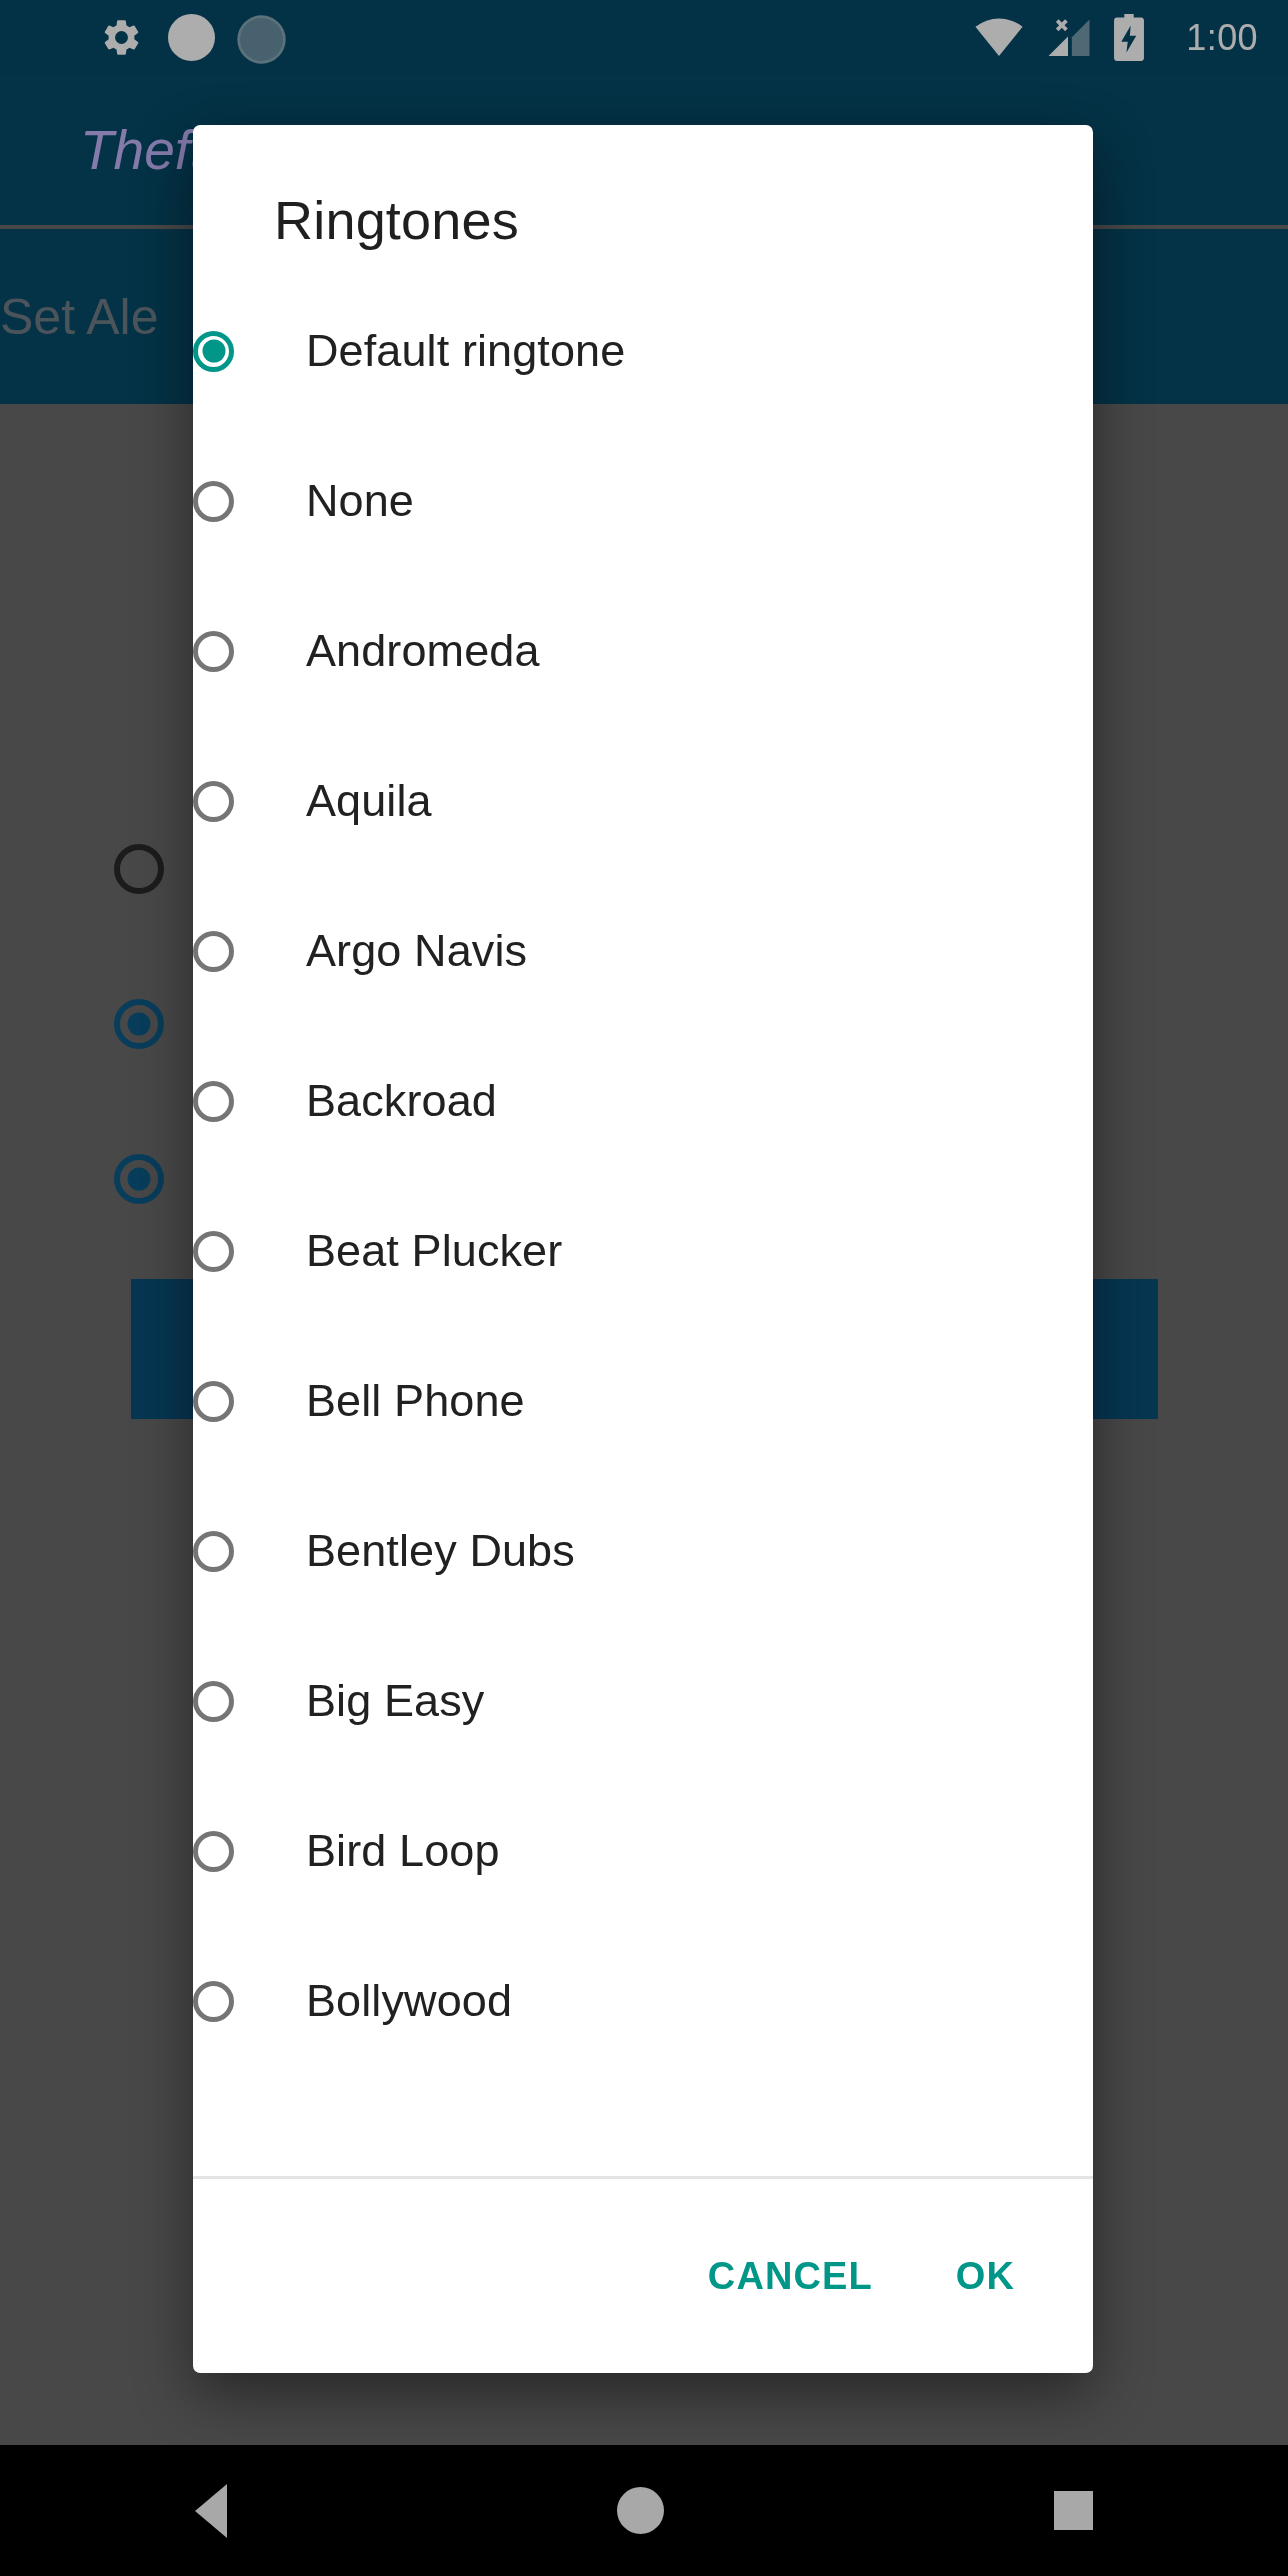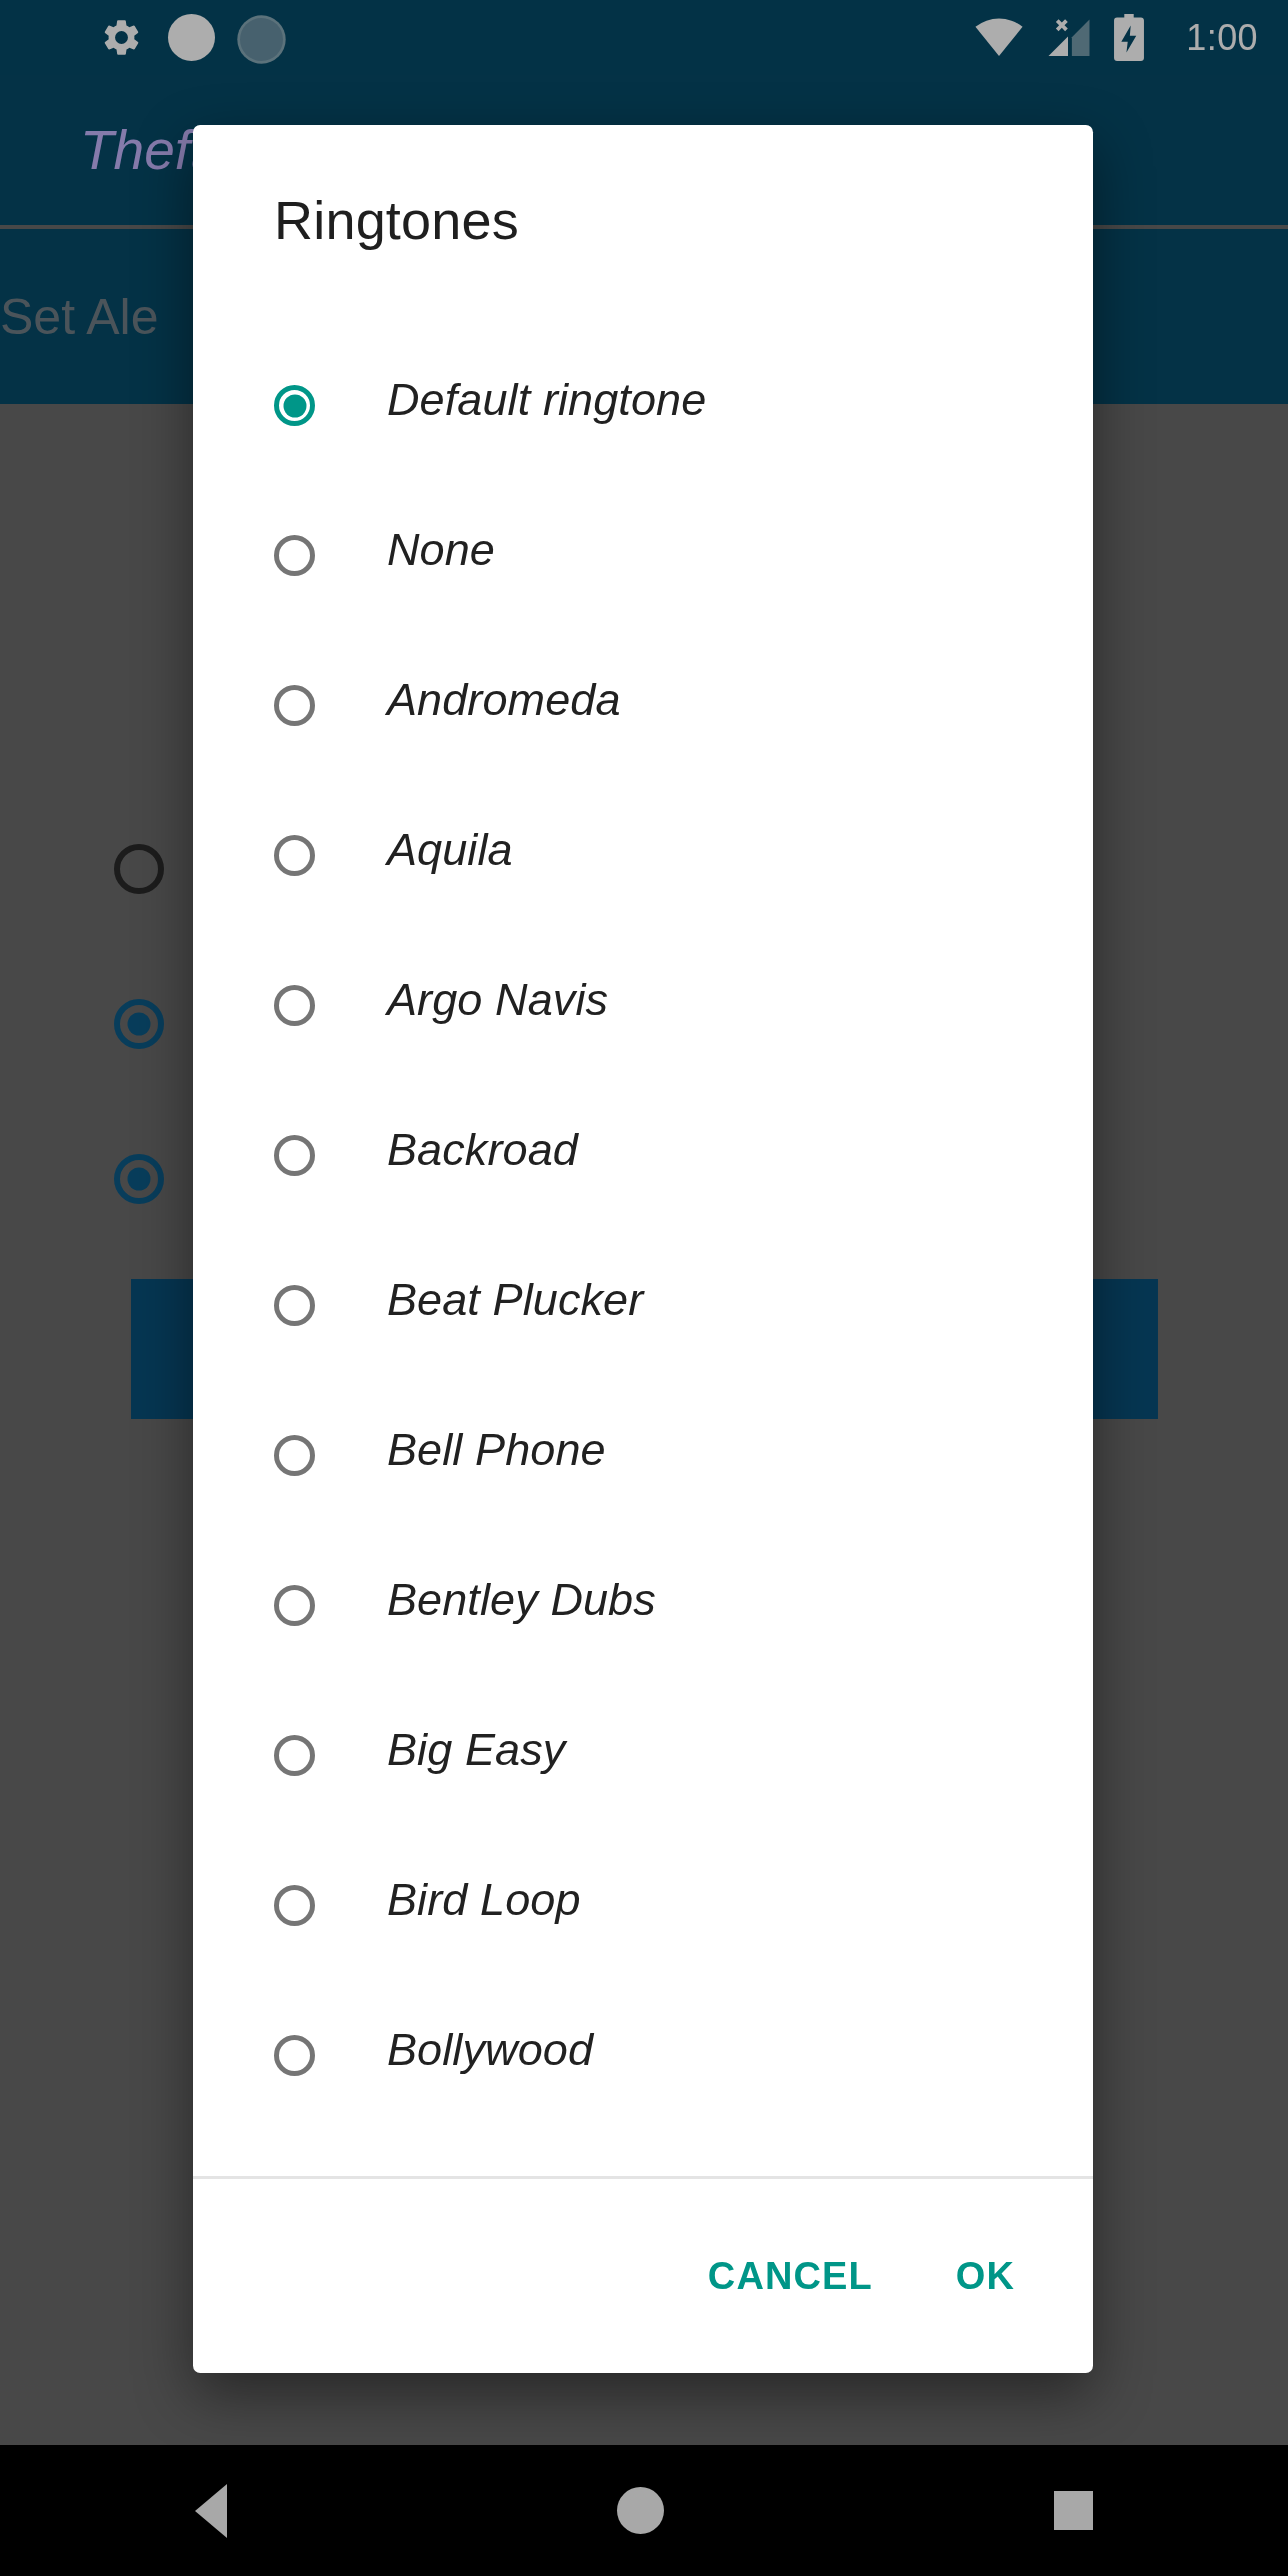--- a/index.html
+++ b/index.html
@@ -180,24 +180,22 @@
 
   .dialog-list {
     flex: 1 1 auto;
     position: relative;
     overflow: hidden;
   }
 
   .ringtone-item {
     height: 150px;
     display: flex;
-    align-items: flex-end;
-    padding-left: 81px;
+    align-items: center;
     cursor: default;
-    font-style: italic;
   }
 
   .radio {
     position: relative;
     flex: 0 0 auto;
     width: 41px;
     height: 41px;
     border-radius: 50%;
     border: 5.4px solid #757575;
     background: transparent;

